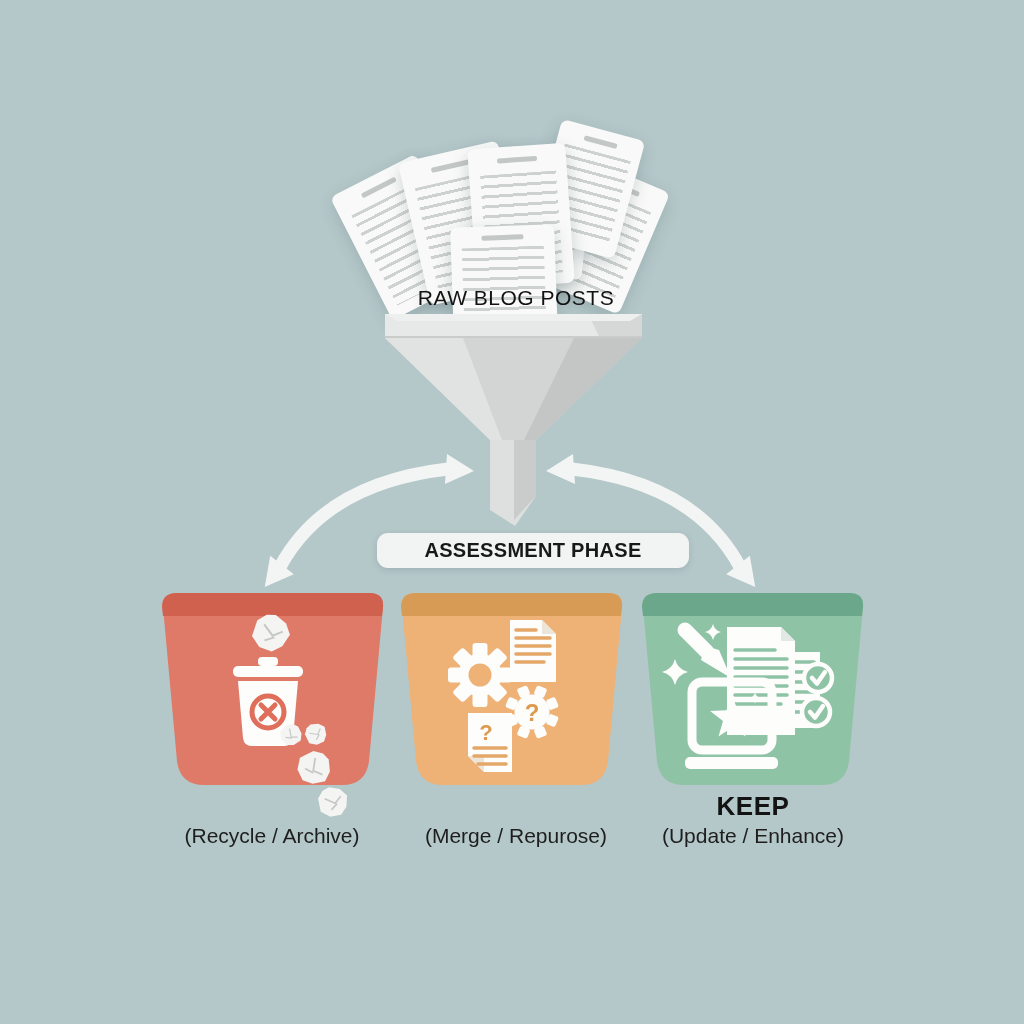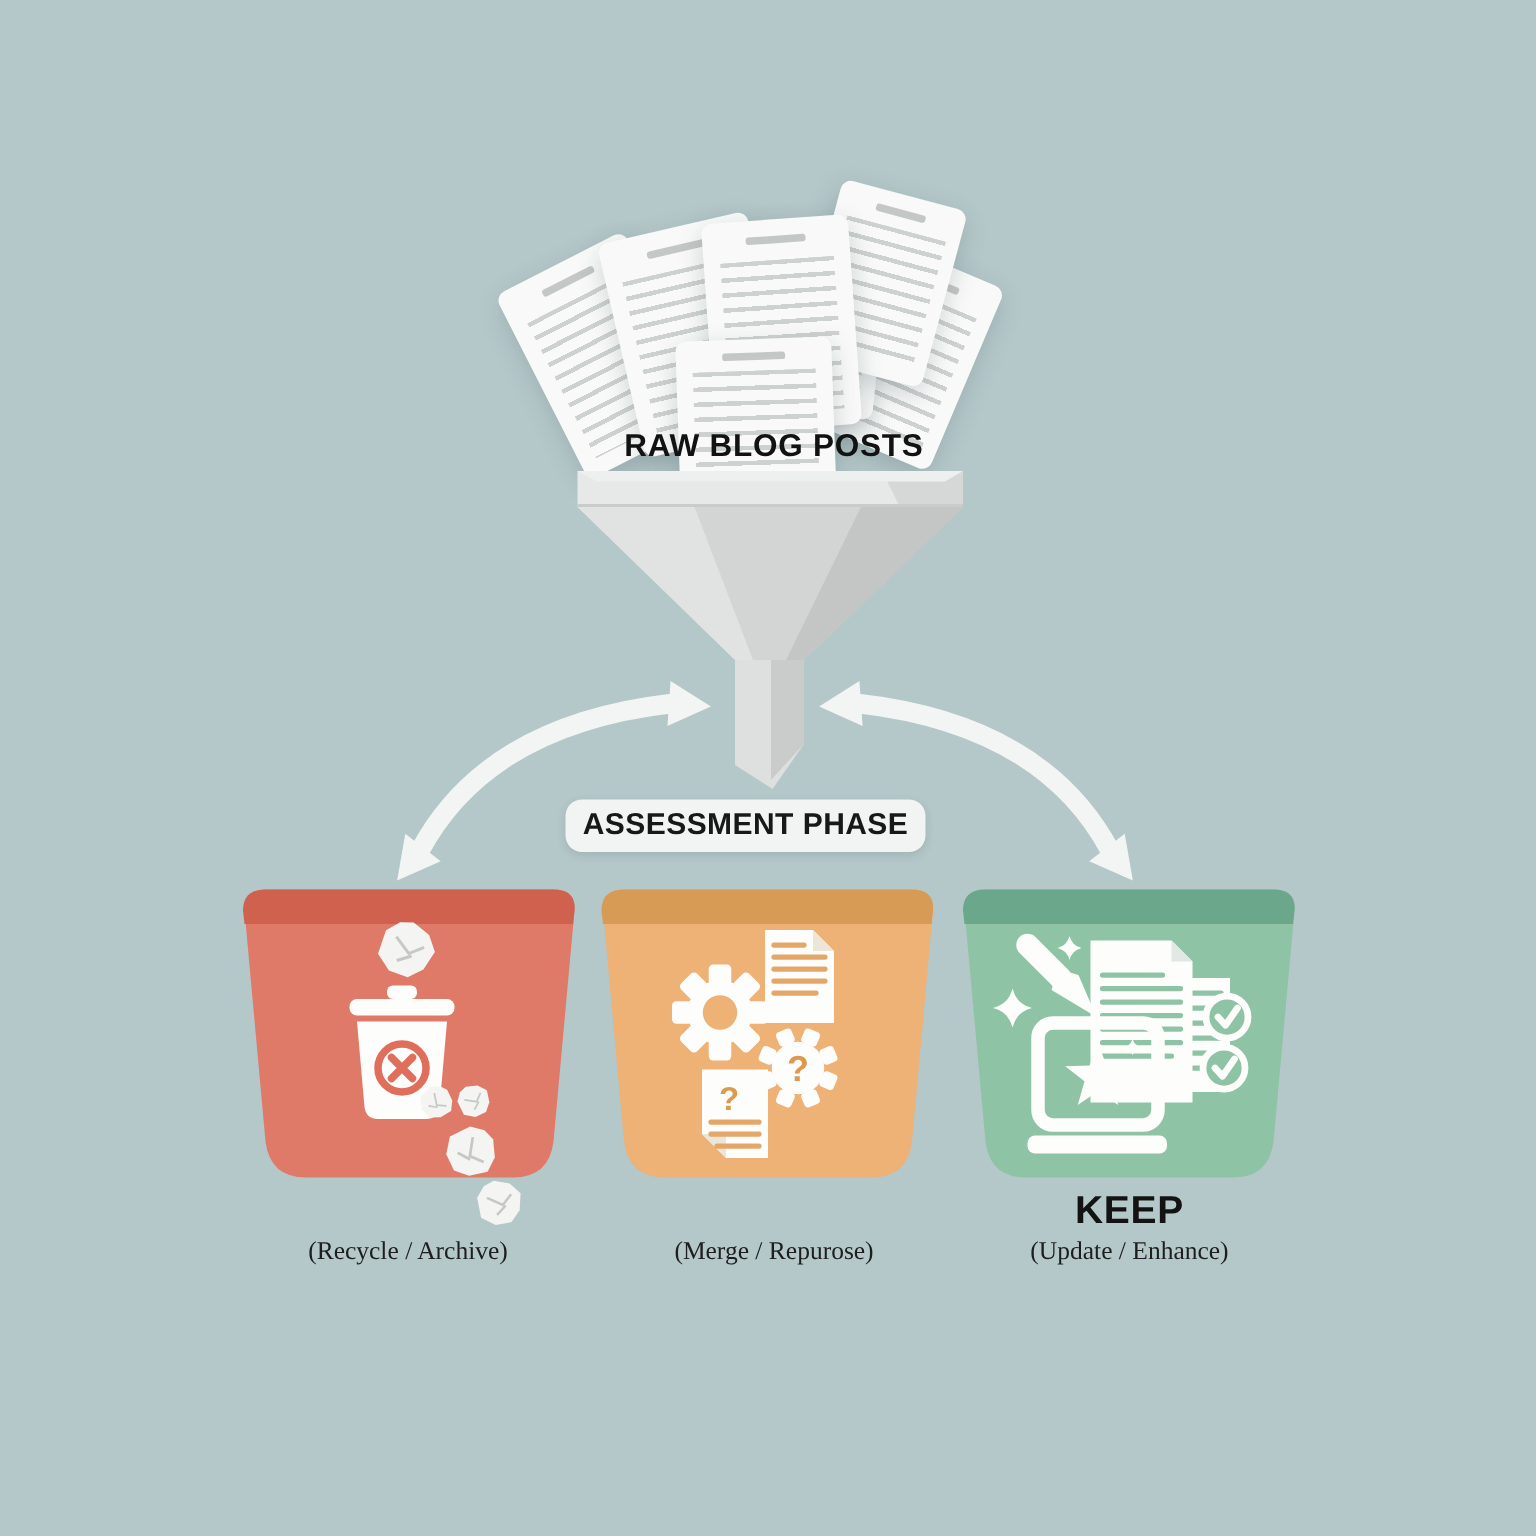--- a/index.html
+++ b/index.html
@@ -25,41 +25,41 @@
   .d2 { left:413px; top:150px; width:102px; height:146px; transform:rotate(-13deg); z-index:2; }
   .d3 { left:472px; top:146px; width:98px;  height:140px; transform:rotate(-4deg);  z-index:3; }
   .d4 { left:545px; top:128px; width:86px;  height:122px; transform:rotate(15deg);  z-index:2; }
   .d5 { left:556px; top:170px; width:92px;  height:132px; transform:rotate(23deg);  z-index:1; }
   .d6 { left:452px; top:226px; width:104px; height:112px; transform:rotate(-2deg);  z-index:4; }
   .d7 { left:500px; top:150px; width:88px;  height:126px; transform:rotate(6deg);   z-index:1; }
 
   
   .source-label {
     position:absolute; left:376px; top:286px; width:280px; text-align:center;
-    font-size:21px; font-weight:bold; letter-spacing:.5px; color:#121212; z-index:6;
+    font-size:21px; font-weight:normal; letter-spacing:.5px; color:#121212; z-index:6;
   }
   .pill {
-    position:absolute; left:377px; top:533px; width:240px; height:35px;
+    position:absolute; left:377px; top:533px; width:312px; height:35px;
     background:#f2f4f4; border-radius:11px; z-index:6;
     display:flex; align-items:center; justify-content:center;
     font-size:20px; font-weight:bold; letter-spacing:.3px; color:#181818;
     box-shadow:0 2px 6px rgba(70,90,95,.18);
   }
   
   .funnel-svg { position:absolute; left:378px; top:308px; z-index:5; }
   .arrows-svg { position:absolute; left:230px; top:445px; z-index:4; }
   .bucket-svg { position:absolute; z-index:5; }
   .kill-svg    { left:155px; top:588px; }
   .combine-svg { left:394px; top:588px; }
   .keep-svg    { left:635px; top:588px; }
 
   
   .bucket-label { position:absolute; width:280px; text-align:center; z-index:6; }
   .bucket-name  { top:791px; font-size:26px; font-weight:bold; letter-spacing:.5px; color:#131313; }
-  .bucket-sub   { top:824px; font-size:17px; color:#1e1e1e;font-family:Liberation Serif, serif; }
+  .bucket-sub   { top:824px; font-size:21px; color:#1e1e1e; }
   .pos-kill    { left:132px; }
   .pos-combine { left:376px; }
   .pos-keep    { left:613px; }
 </style>
 </head>
 <body>
 
 <div class="stage">
 
   <div class="doc d1"></div>

